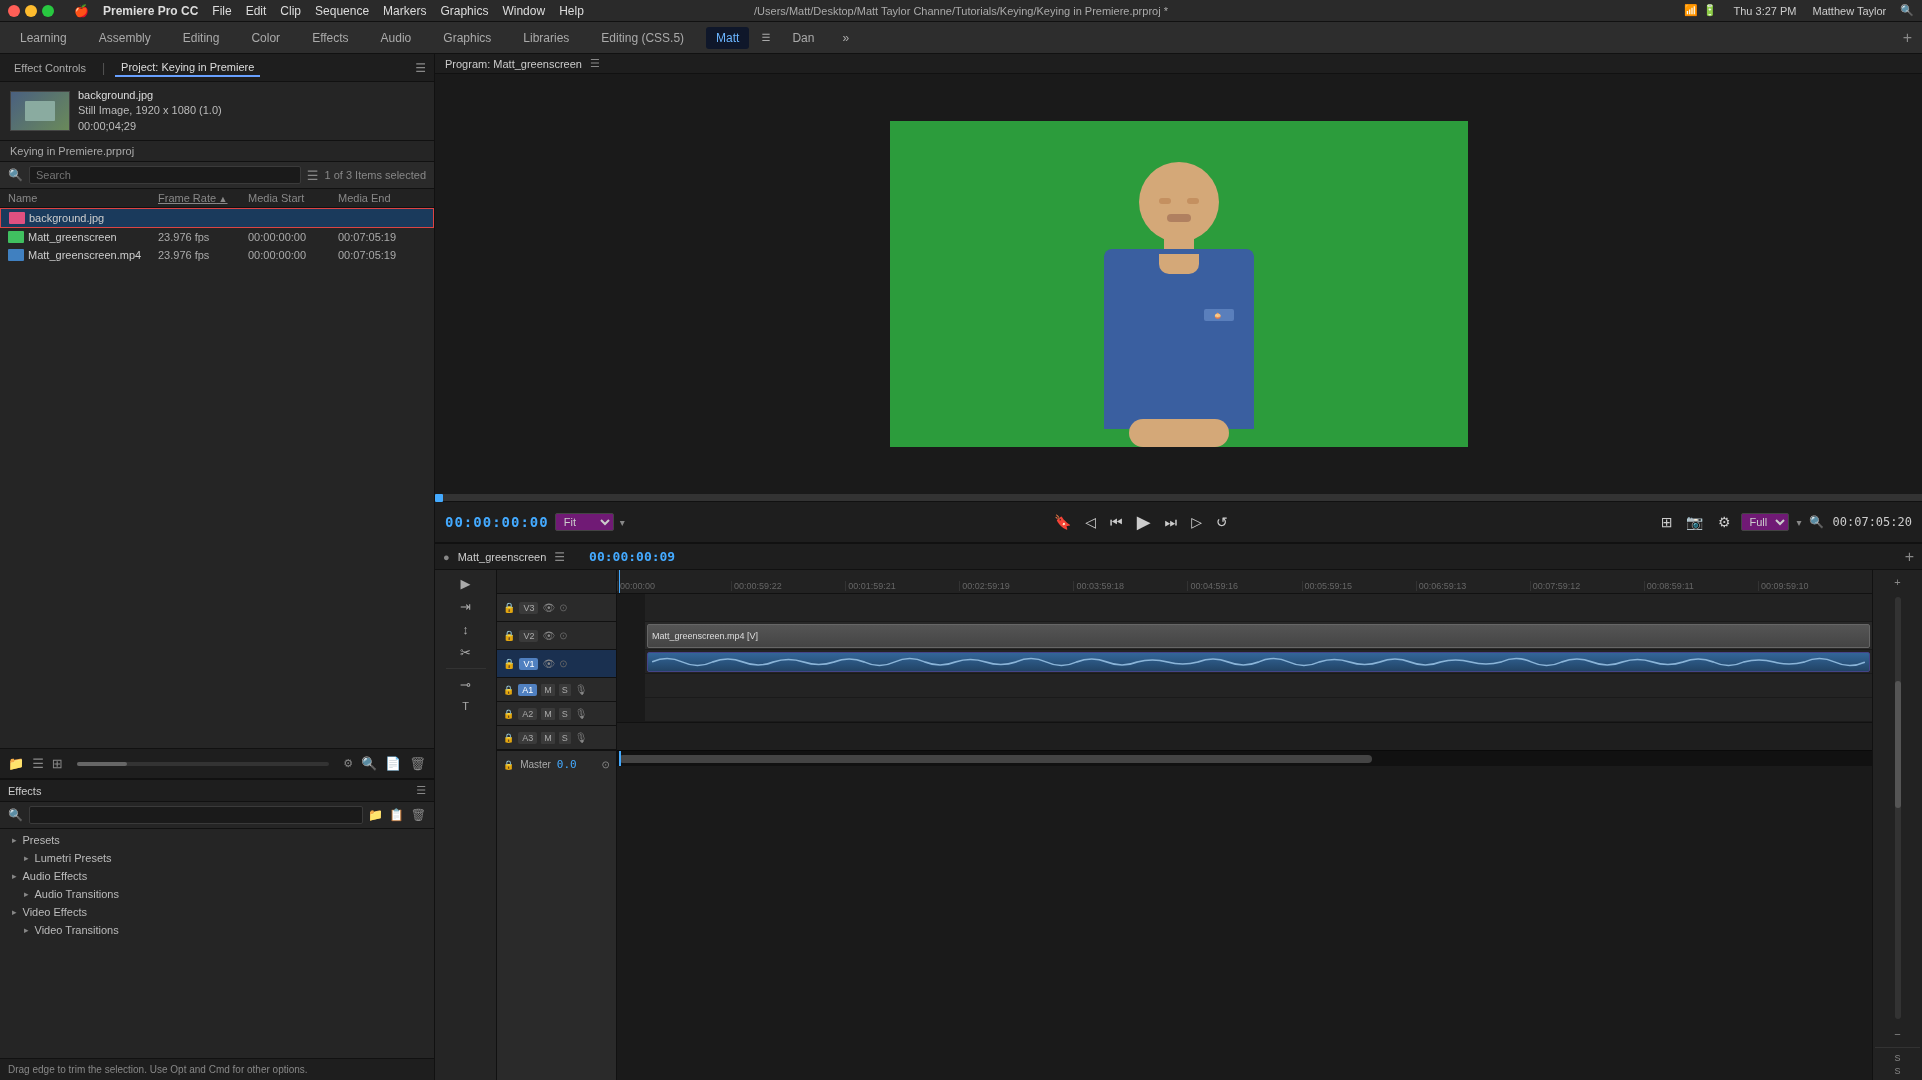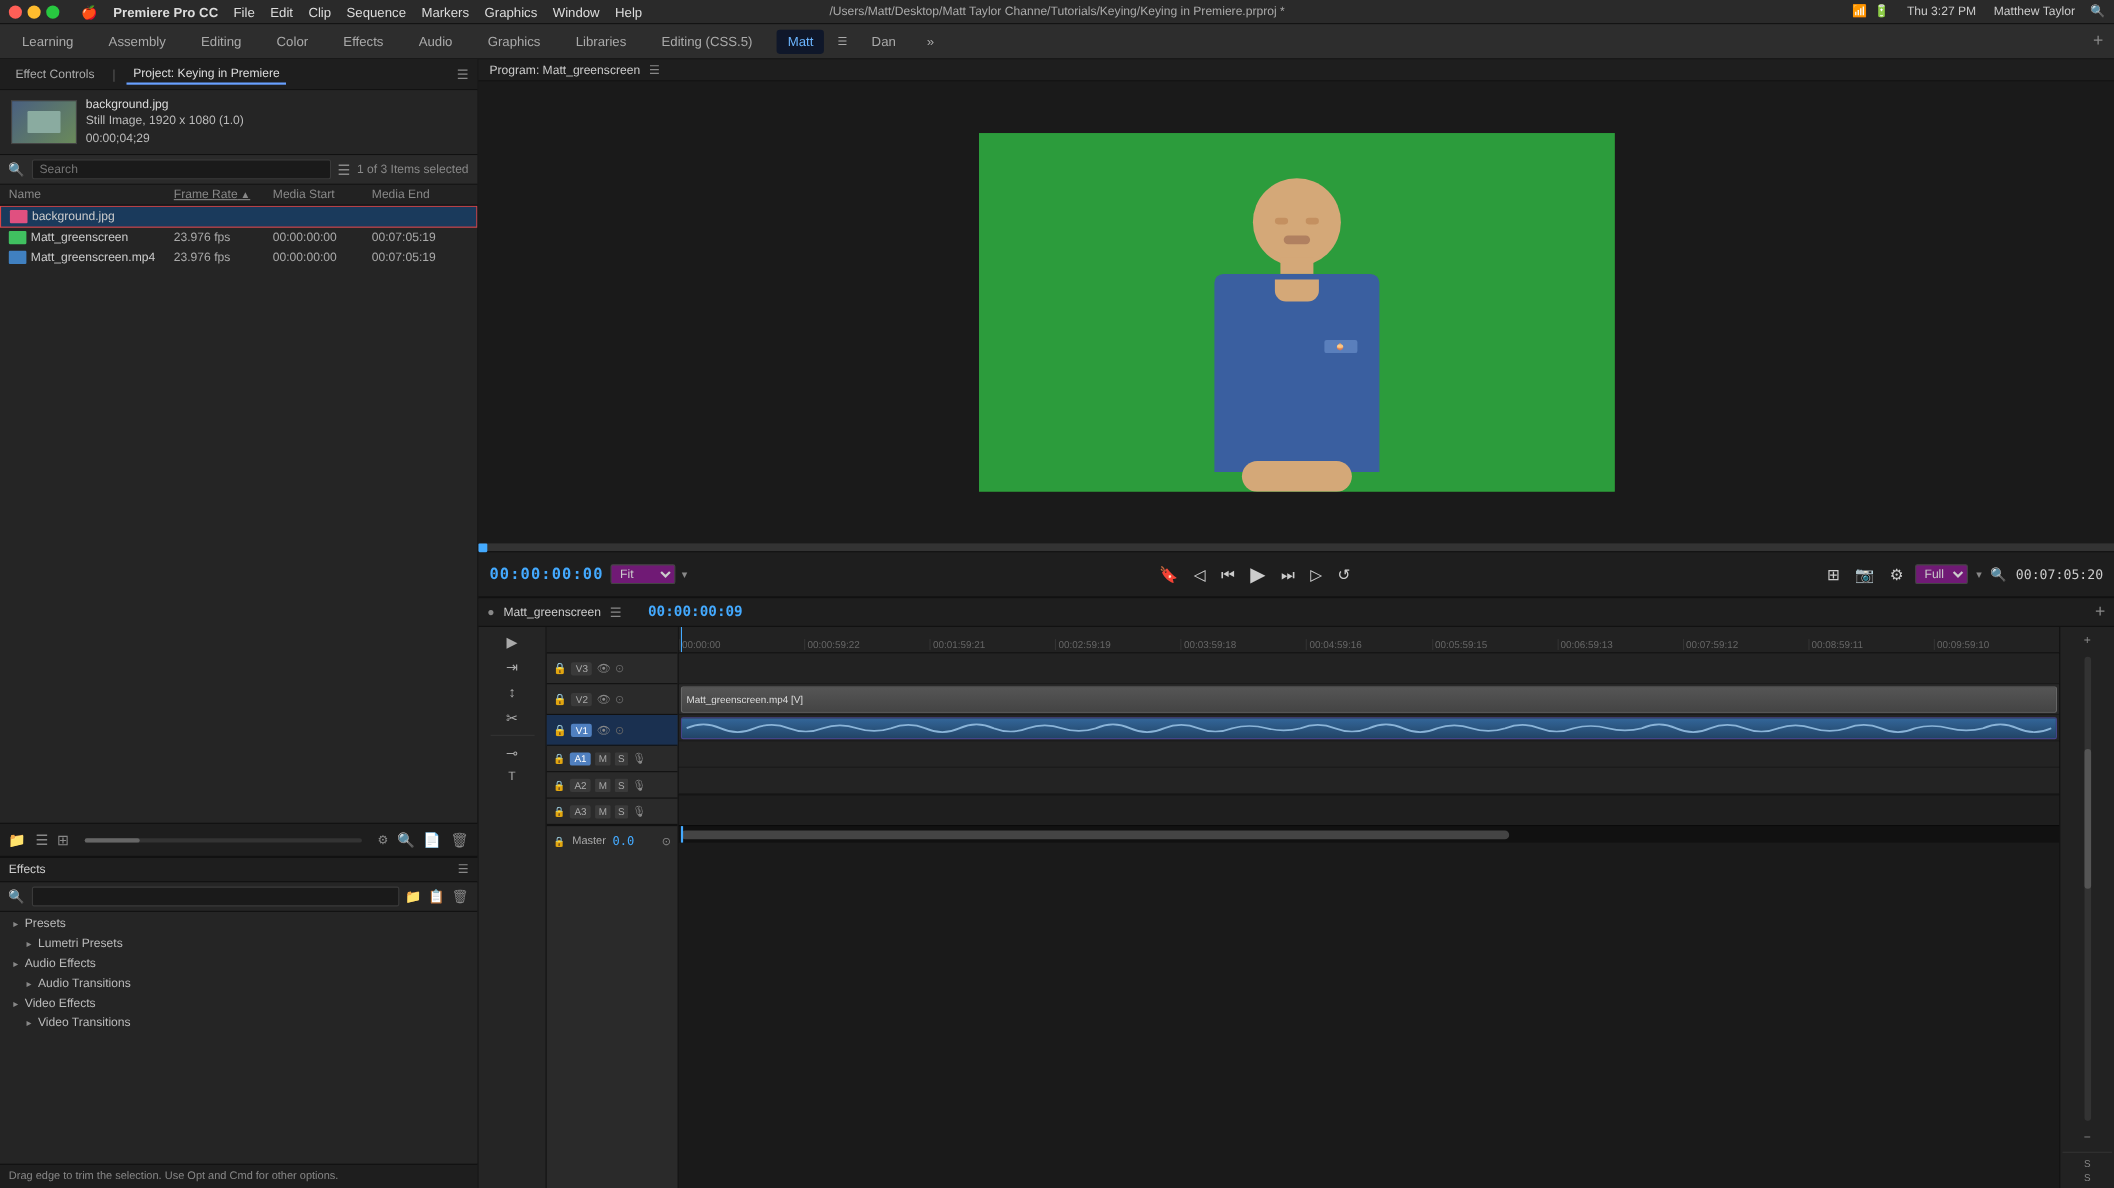--- a/index.html
+++ b/index.html
@@ -437,20 +437,21 @@
       bottom: 0;
       width: 1px;
       background: #4af;
     }
 
     .tl-track-lane {
       height: 28px;
       background: #282828;
       border-bottom: 1px solid #1a1a1a;
       position: relative;
+      margin-left: 28px;
     }
     .tl-track-lane.empty { background: #222; }
     .tl-track-lane.audio-lane { height: 24px; background: #232323; }
 
     .tl-clip {
       position: absolute;
       top: 2px;
       height: 24px;
       border-radius: 2px;
       font-size: 9px;
@@ -604,20 +605,21 @@
           <div style="width:30px;height:20px;background:#8aaba0;border-radius:1px;"></div>
         </div>
       </div>
       <div class="file-details">
         <div class="filename">background.jpg</div>
         <div>Still Image, 1920 x 1080 (1.0)</div>
         <div>00:00;04;29</div>
       </div>
     </div>
 
+    <div class="keying-label-row">Keying in Premiere.prproj</div>
 
     <div class="search-toolbar">
       <span style="color:#888;">🔍</span>
       <input class="search-input" type="text" placeholder="Search" style="">
       <span class="toolbar-icon">☰</span>
       <span class="selected-count">1 of 3 Items selected</span>
     </div>
 
     <div class="file-list-header">
       <span class="col-name">Name</span>

